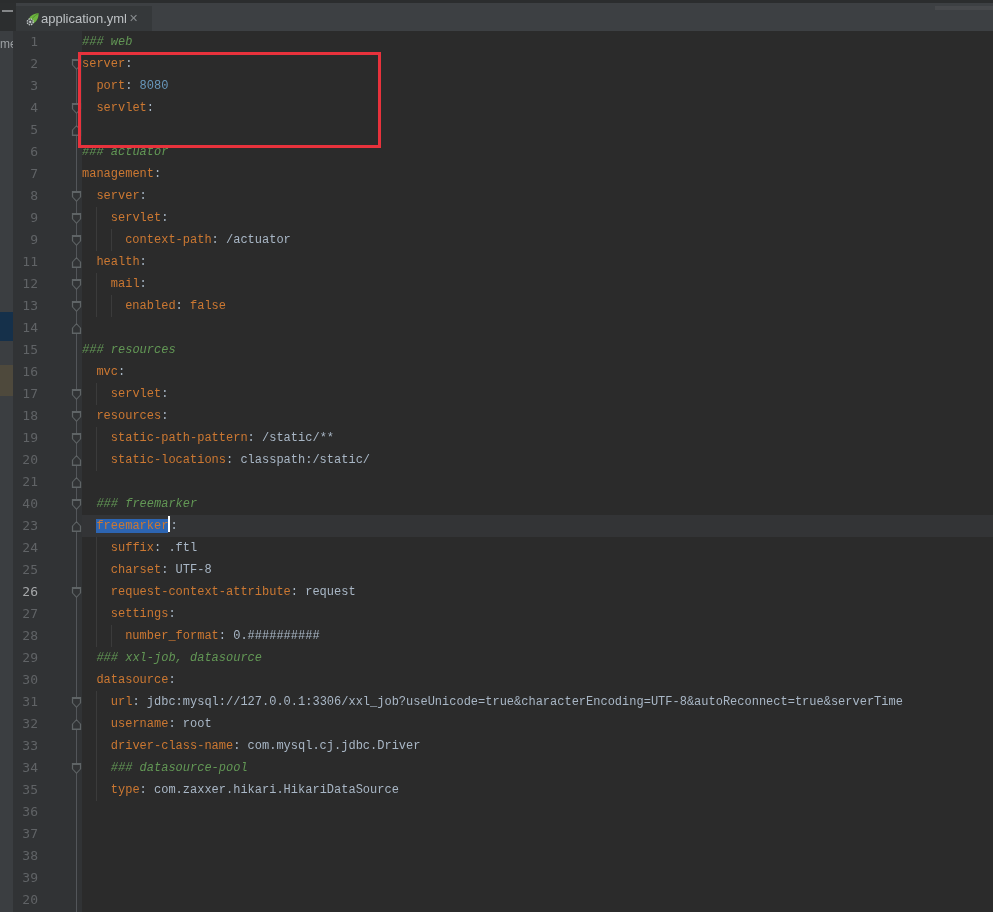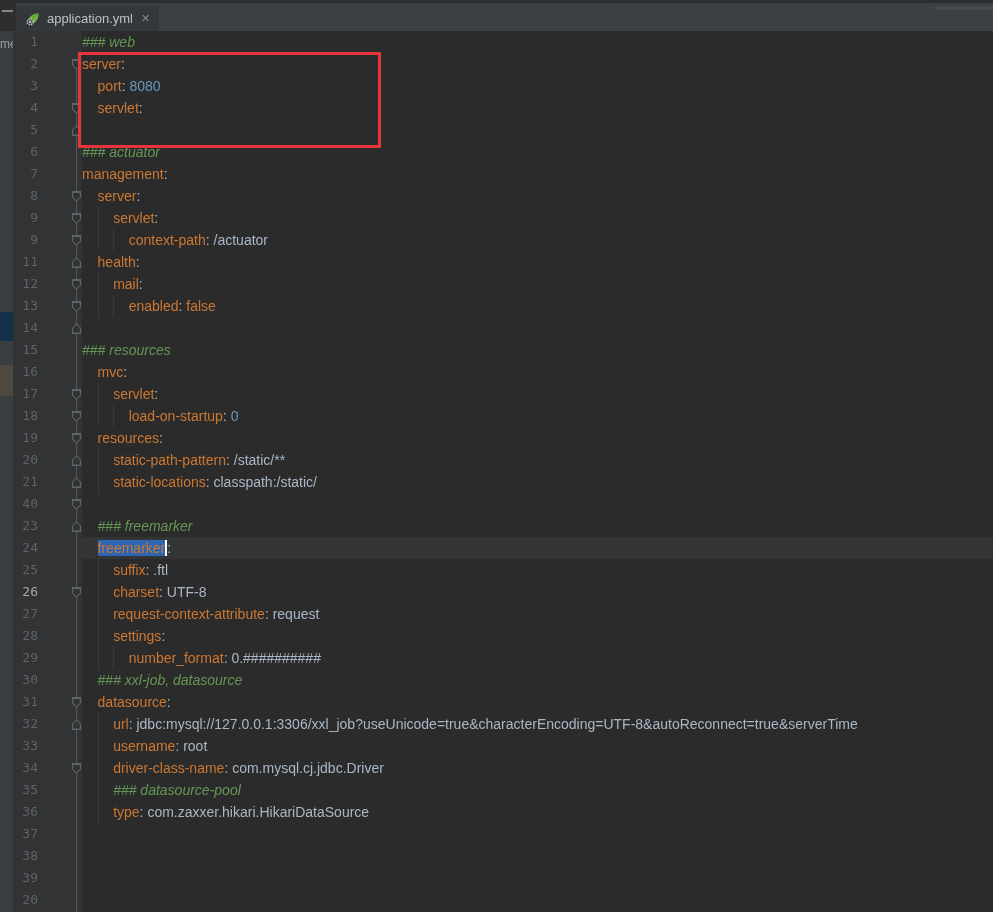--- a/index.html
+++ b/index.html
@@ -13,21 +13,21 @@
     font-family:"Liberation Sans",sans-serif}
   .window{position:relative;width:993px;height:912px;background:var(--bg);overflow:hidden}
 
   
   .tabbar{position:absolute;top:0;left:0;right:0;height:31px;background:#3d4043;
     border-top:3px solid #2b2d2e}
   .corner-left{position:absolute;left:0;top:0;width:16px;height:31px;background:#2c2e2f}
   .dash{position:absolute;left:2px;top:7px;width:11px;height:2px;background:#848688}
   .corner-right{position:absolute;right:0;top:3px;width:58px;height:4px;background:#47494c}
   .tab{position:absolute;left:16px;top:3px;height:25px;min-width:136px;background:#35383a;
-    display:flex;align-items:center;gap:6px;padding:0 9px;cursor:pointer}
+    display:flex;align-items:center;padding:0 9px;cursor:pointer}
   .tab-label{font-size:13px;color:#bdc1c4;white-space:nowrap}
   .tab-close{font-size:11px;color:#878b8e;line-height:1;margin-left:2px}
   .tab-underline{position:absolute;left:16px;top:28px;width:136px;height:3px;background:var(--underline)}
 
   
   .sliver{position:absolute;left:0;top:31px;width:13px;bottom:0;background:var(--sliver-bg);overflow:hidden}
   .sliver-text{position:absolute;left:0;top:6px;color:#9b9fa2;font-size:12px;white-space:nowrap}
   .strip{position:absolute;left:0;width:13px}
   .strip.blue{top:281px;height:29px;background:#15304a}
   .strip.tan{top:334px;height:31px;background:#4e493c}
@@ -40,22 +40,22 @@
     color:var(--lnum)}
   .grow.cur .gnum{color:var(--lnum-active)}
   .fold{position:absolute;left:58px;top:6px;width:11px;height:11px;background:var(--fold)}
   .fold::after{content:"";position:absolute;left:1.5px;right:1.5px;top:1.5px;bottom:1.5px;
     background:var(--gutter-bg);clip-path:inherit}
   .fold.s{clip-path:polygon(8% 0,92% 0,92% 55%,50% 100%,8% 55%)}
   .fold.e{clip-path:polygon(8% 45%,50% 0,92% 45%,92% 100%,8% 100%)}
 
   
   .code{position:absolute;left:82px;top:31px;right:0;bottom:0;background:var(--bg);overflow:hidden}
-  .crow{height:22px;line-height:22px;white-space:pre;font-family:Liberation Sans, sans-serif;
-    font-size:14px;color:var(--val)}
+  .crow{height:22px;line-height:22px;white-space:pre;font-family:Liberation Mono, monospace;
+    font-size:12px;color:var(--val)}
   .crow.cur{background:var(--caretrow)}
   .ind{display:inline-block;width:2ch;height:22px;vertical-align:top}
   .ind.g{border-left:1px solid var(--guide)}
   .tok-k{color:var(--key)}
   .tok-p{color:var(--val)}
   .tok-s{color:var(--val)}
   .tok-n{color:var(--num)}
   .tok-c{color:var(--com);font-style:italic}
   .tok-k.sel{background:var(--sel)}
   .caret{display:inline-block;width:2px;height:16px;background:#ffffff;vertical-align:-3px}
@@ -253,21 +253,20 @@
       <div class="crow"><span class="ind"></span><span class="tok-k">server</span><span class="tok-p">:</span></div>
       <div class="crow"><span class="ind"></span><span class="ind g"></span><span class="tok-k">servlet</span><span class="tok-p">:</span></div>
       <div class="crow"><span class="ind"></span><span class="ind g"></span><span class="ind g"></span><span class="tok-k">context-path</span><span class="tok-p">: </span><span class="tok-s">/actuator</span></div>
       <div class="crow"><span class="ind"></span><span class="tok-k">health</span><span class="tok-p">:</span></div>
       <div class="crow"><span class="ind"></span><span class="ind g"></span><span class="tok-k">mail</span><span class="tok-p">:</span></div>
       <div class="crow"><span class="ind"></span><span class="ind g"></span><span class="ind g"></span><span class="tok-k">enabled</span><span class="tok-p">: </span><span class="tok-k">false</span></div>
       <div class="crow"></div>
       <div class="crow"><span class="tok-c">### resources</span></div>
       <div class="crow"><span class="ind"></span><span class="tok-k">mvc</span><span class="tok-p">:</span></div>
       <div class="crow"><span class="ind"></span><span class="ind g"></span><span class="tok-k">servlet</span><span class="tok-p">:</span></div>
-      <div class="crow"><span class="ind"></span><span class="ind g"></span><span class="ind g"></span><span class="tok-k">load-on-startup</span><span class="tok-p">: </span><span class="tok-n">0</span></div>
       <div class="crow"><span class="ind"></span><span class="tok-k">resources</span><span class="tok-p">:</span></div>
       <div class="crow"><span class="ind"></span><span class="ind g"></span><span class="tok-k">static-path-pattern</span><span class="tok-p">: </span><span class="tok-s">/static/**</span></div>
       <div class="crow"><span class="ind"></span><span class="ind g"></span><span class="tok-k">static-locations</span><span class="tok-p">: </span><span class="tok-s">classpath:/static/</span></div>
       <div class="crow"></div>
       <div class="crow"><span class="ind"></span><span class="tok-c">### freemarker</span></div>
       <div class="crow cur"><span class="ind"></span><span class="tok-k sel">freemarker</span><span class="caret"></span><span class="tok-p">:</span></div>
       <div class="crow"><span class="ind"></span><span class="ind g"></span><span class="tok-k">suffix</span><span class="tok-p">: </span><span class="tok-s">.ftl</span></div>
       <div class="crow"><span class="ind"></span><span class="ind g"></span><span class="tok-k">charset</span><span class="tok-p">: </span><span class="tok-s">UTF-8</span></div>
       <div class="crow"><span class="ind"></span><span class="ind g"></span><span class="tok-k">request-context-attribute</span><span class="tok-p">: </span><span class="tok-s">request</span></div>
       <div class="crow"><span class="ind"></span><span class="ind g"></span><span class="tok-k">settings</span><span class="tok-p">:</span></div>

